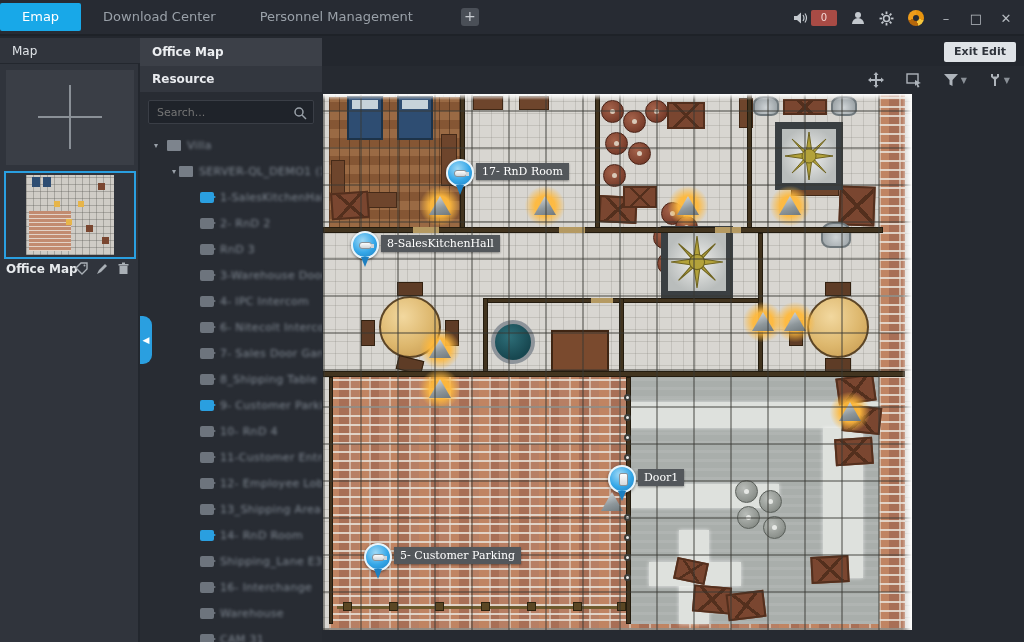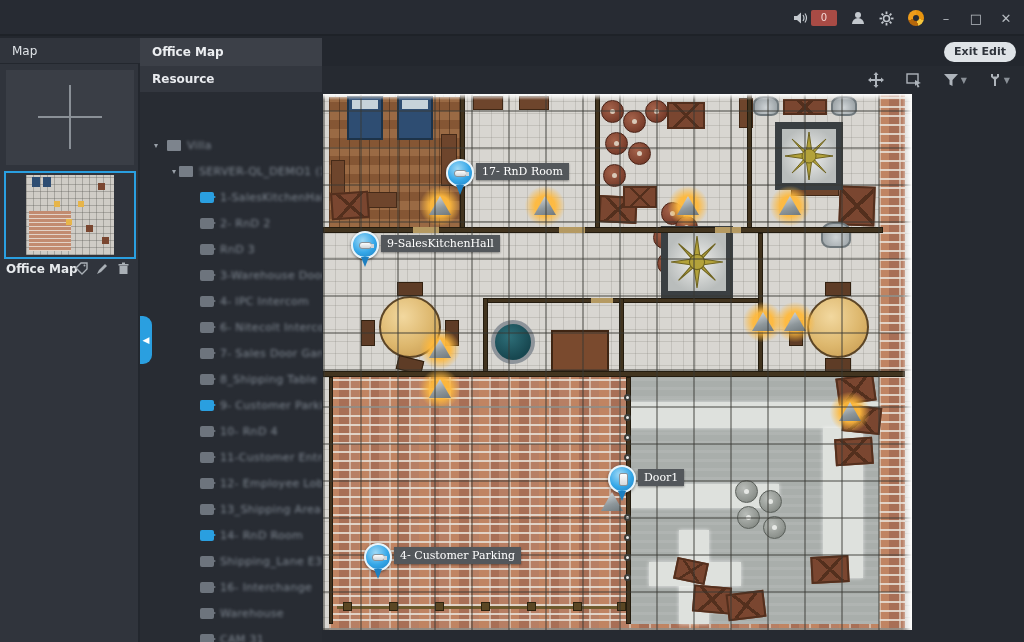--- a/index.html
+++ b/index.html
@@ -32,21 +32,21 @@
                position:relative;}
   .brand-dot::after{content:""; position:absolute; left:5px; top:5px; width:6px; height:6px; border-radius:50%; background:#272b33;}
 
   
   #hdr-map { position:absolute; left:0; top:38px; width:140px; height:26px; background:#30343c;
              color:#dfe3e7; font-size:12px; line-height:26px; padding-left:12px; border-bottom:1px solid #23272e;}
   #hdr-officemap { position:absolute; left:140px; top:38px; width:182px; height:28px; background:#3c4048;
              color:#eceef1; font-size:12px; font-weight:bold; line-height:28px; padding-left:12px;}
   #hdr-right { position:absolute; left:322px; top:38px; width:702px; height:28px; background:#23272e; }
   #exit-edit { position:absolute; right:8px; top:4px; height:20px; padding:0 10px; background:#dfe3e7;
-               color:#2e333b; font-size:11px; font-weight:bold; line-height:20px; border-radius:10px; cursor:pointer;}
+               color:#2e333b; font-size:11px; font-weight:bold; line-height:20px; border-radius:2px; cursor:pointer;}
 
   
   #left-panel { position:absolute; left:0; top:64px; width:140px; height:578px; background:#30343c; border-right:2px solid #23272e;}
   #add-map-tile { position:absolute; left:6px; top:6px; width:128px; height:95px; background:#3a3e46; cursor:pointer;}
   #add-map-tile .h { position:absolute; left:32px; top:46px; width:64px; height:2px; background:#8a9097;}
   #add-map-tile .v { position:absolute; left:63px; top:15px; width:2px; height:64px; background:#8a9097;}
   #map-thumb { position:absolute; left:4px; top:107px; width:132px; height:88px; border:2px solid #2a9fe0;
                background:#2f333b; cursor:pointer;}
   .mini-map { position:absolute; left:20px; top:2px; width:88px; height:80px; background:#cfccc6;
       background-image:repeating-linear-gradient(0deg, rgba(90,90,85,.35) 0 1px, transparent 1px 7px),
@@ -164,20 +164,26 @@
   .pin .glyph-door { position:absolute; left:9px; top:6px; width:9px; height:13px; border-radius:2px;
       background:linear-gradient(#fdfdfd,#d5d9dc); border:1px solid #8a9298;}
   .m-label { position:absolute; left:30px; top:4px; background:#53575b; color:#fff; font-size:11px;
       font-family:"DejaVu Serif","Liberation Serif",serif; padding:2px 6px; white-space:nowrap;
       box-shadow:0 1px 2px rgba(0,0,0,.4); cursor:pointer;}
 </style>
 </head>
 <body>
 
 <div id="topbar">
+  <div class="tabs">
+    <div class="tab active">Emap</div>
+    <div class="tab">Download Center</div>
+    <div class="tab">Personnel Management</div>
+    <div class="add-tab">+</div>
+  </div>
   <div id="topbar-right">
     <div class="alarm-wrap">
       <span class="tb-icon">
         <svg width="15" height="14" viewBox="0 0 15 14">
             <polygon points="1,5 4,5 8,1.5 8,12.5 4,9 1,9" fill="#c3c8ce"></polygon>
             <path d="M10 4 q2 3 0 6 M12 2.5 q3 4.5 0 9" stroke="#c3c8ce" stroke-width="1.2" fill="none"></path>
           </svg>
       </span>
       <span class="alarm-badge">0</span>
     </div>
@@ -247,20 +253,29 @@
         <rect x="1.5" y="2" width="10" height="1.6" fill="#aab0b6"></rect>
         <rect x="5" y="0.5" width="3" height="1.6" fill="#aab0b6"></rect>
       </svg>
   </div>
 </div>
 
 <div id="collapse-handle">◀</div>
 
 <div id="res-panel">
   <div id="res-header">Resource</div>
+  <div id="search-box">
+    <input type="text" placeholder="Search..." style="">
+    <span class="mag">
+      <svg width="14" height="14" viewBox="0 0 14 14">
+          <circle cx="6" cy="6" r="4" fill="none" stroke="#9aa1a9" stroke-width="1.5"></circle>
+          <line x1="9" y1="9" x2="13" y2="13" stroke="#9aa1a9" stroke-width="1.5"></line>
+        </svg>
+    </span>
+  </div>
   <div id="tree">
       <div class="tree-row lvl0">
         <span class="tree-caret">▾</span>
         <span class="node-icon root"></span>
         <span class="tree-label">Villa</span>
       </div>
       <div class="tree-row lvl1">
         <span class="tree-caret">▾</span>
         <span class="node-icon dev"></span>
         <span class="tree-label">SERVER-QL_DEMO1 (192.168)</span>
@@ -551,28 +566,28 @@
   <div class="marker" style="left: 123px; top: 65px;">
         <div class="pin">
           <div class="glyph-cam"></div>
         </div>
         <div class="m-label">17- RnD Room</div>
       </div>
       <div class="marker" style="left: 28px; top: 137px;">
         <div class="pin">
           <div class="glyph-cam"></div>
         </div>
-        <div class="m-label">9-SalesKitchenHall</div>
+        <div class="m-label">8-SalesKitchenHall</div>
       </div>
       <div class="marker" style="left: 285px; top: 371px;">
         <div class="pin">
           <div class="glyph-door"></div>
         </div>
         <div class="m-label">Door1</div>
       </div>
       <div class="marker" style="left: 41px; top: 449px;">
         <div class="pin">
           <div class="glyph-cam"></div>
         </div>
-        <div class="m-label">4- Customer Parking</div>
+        <div class="m-label">5- Customer Parking</div>
       </div>
     </div>
 </div>
 
 </body></html>

